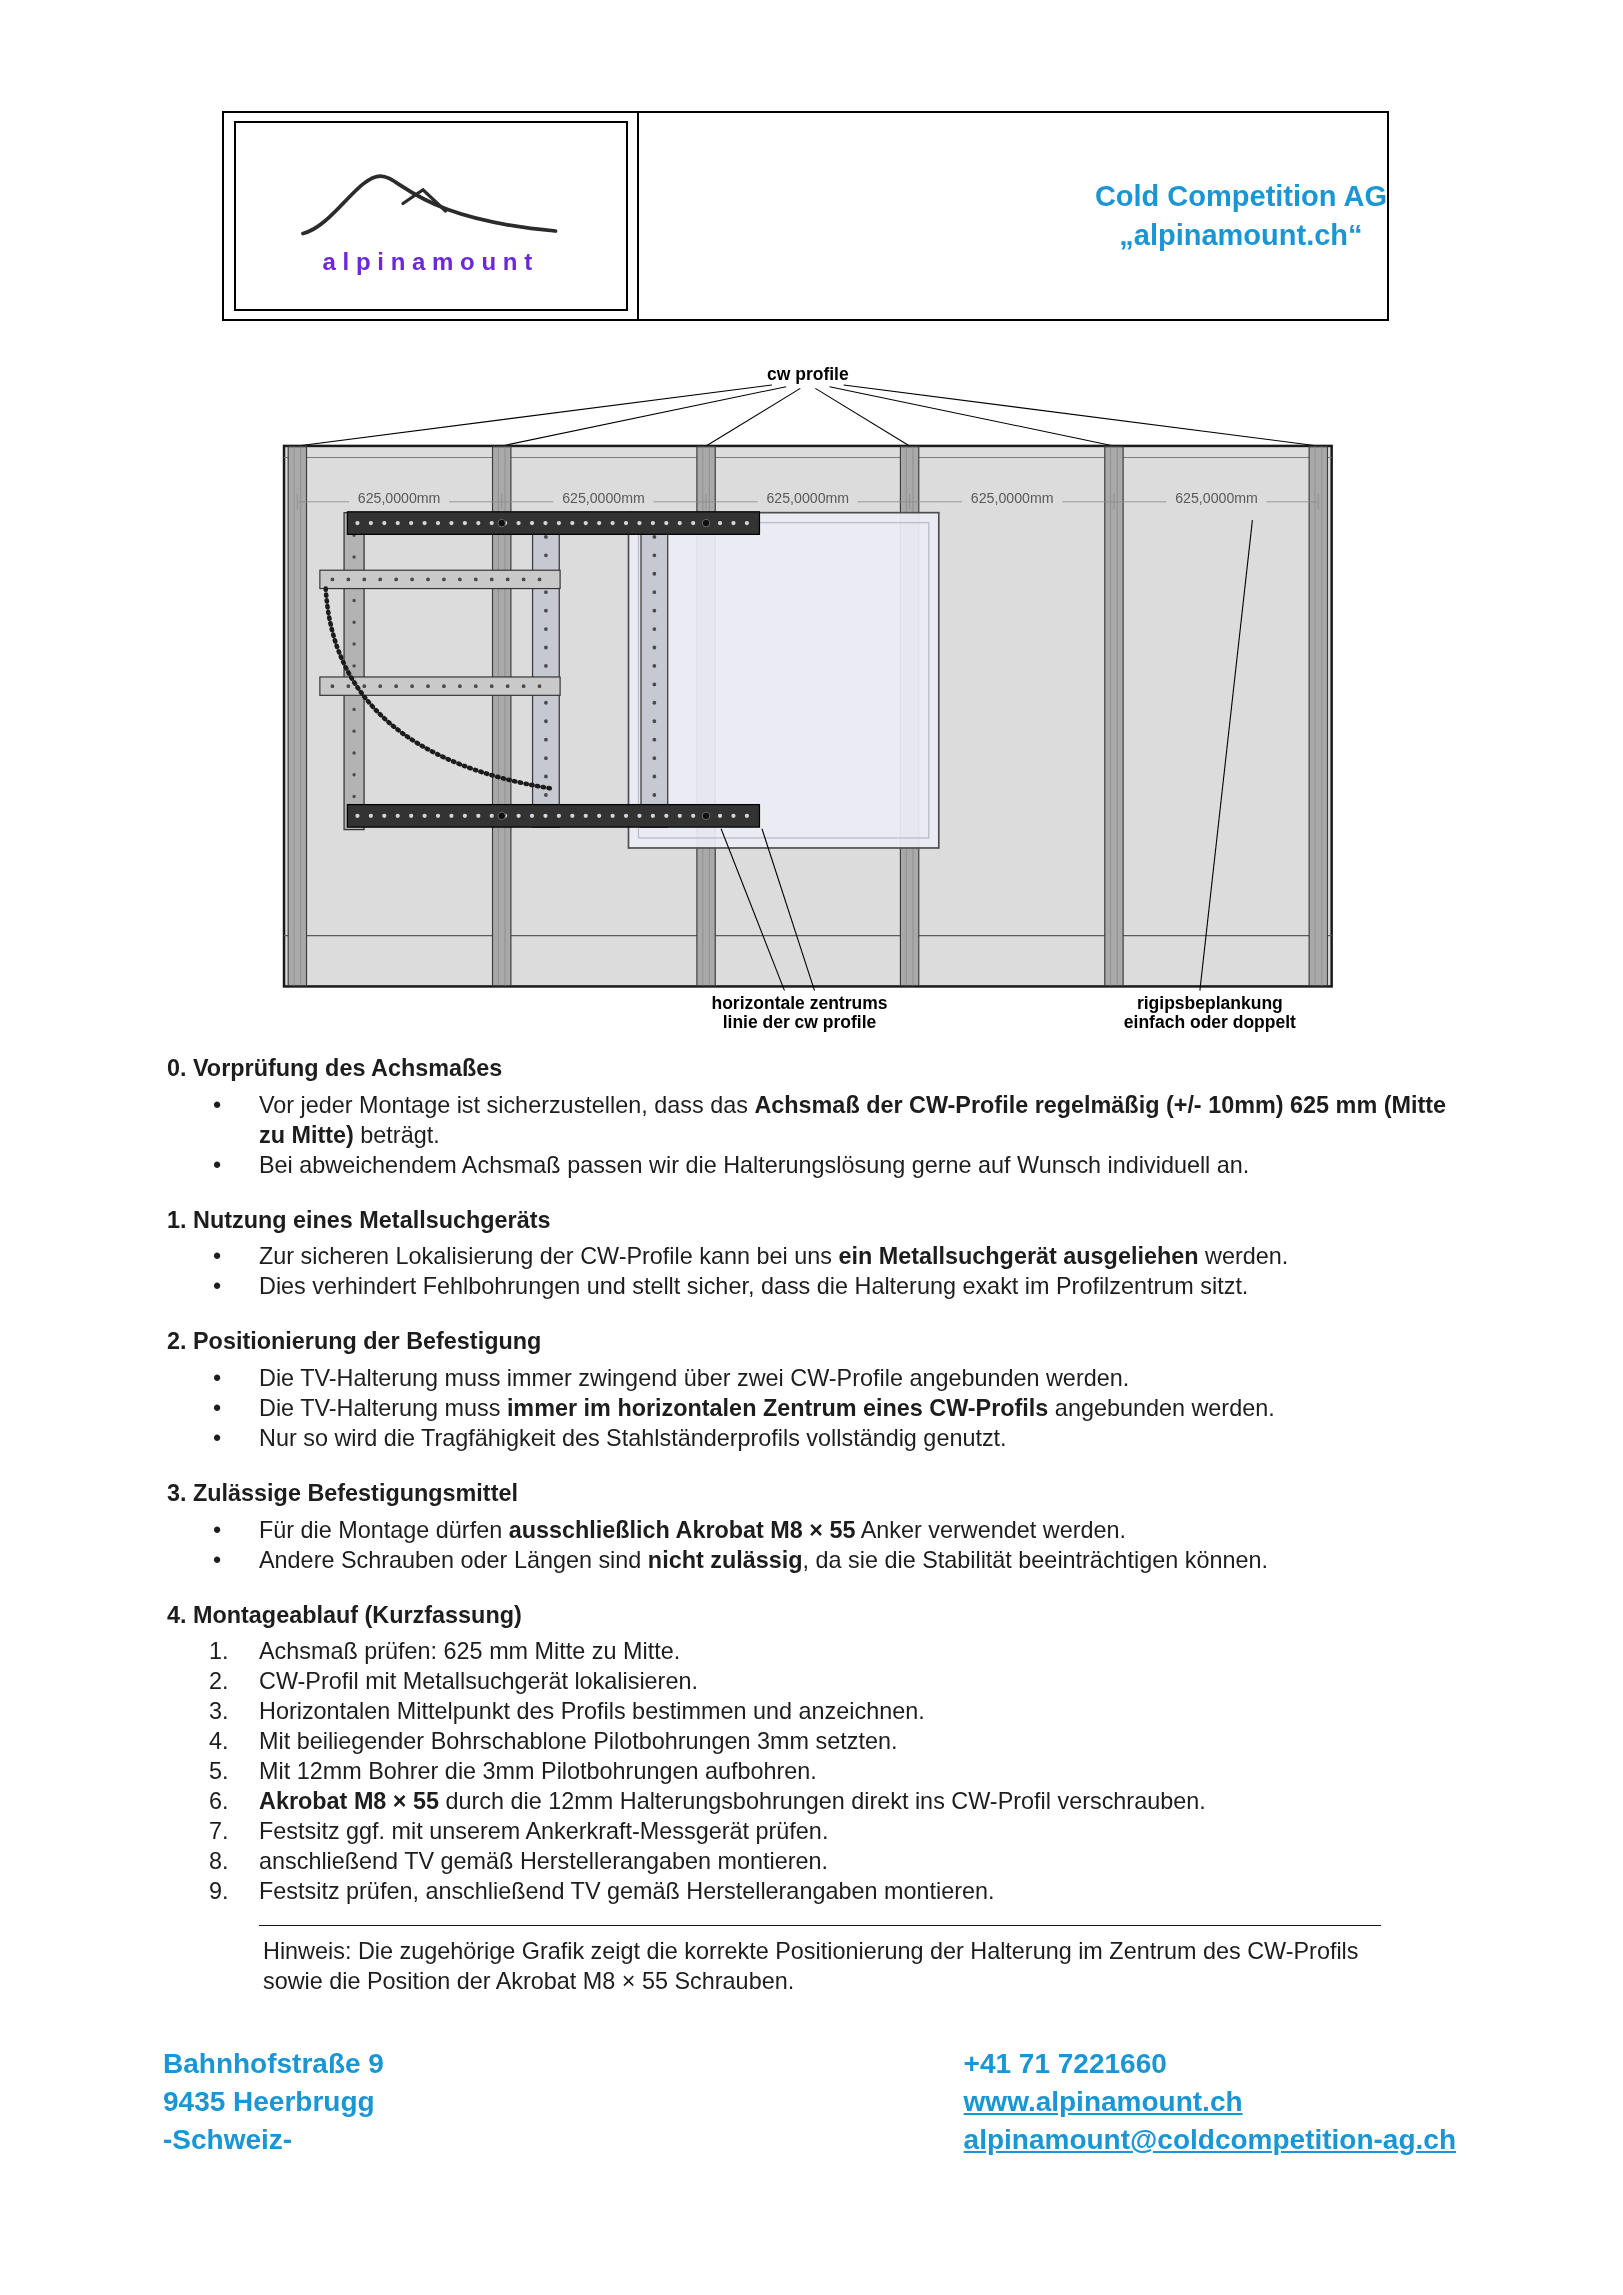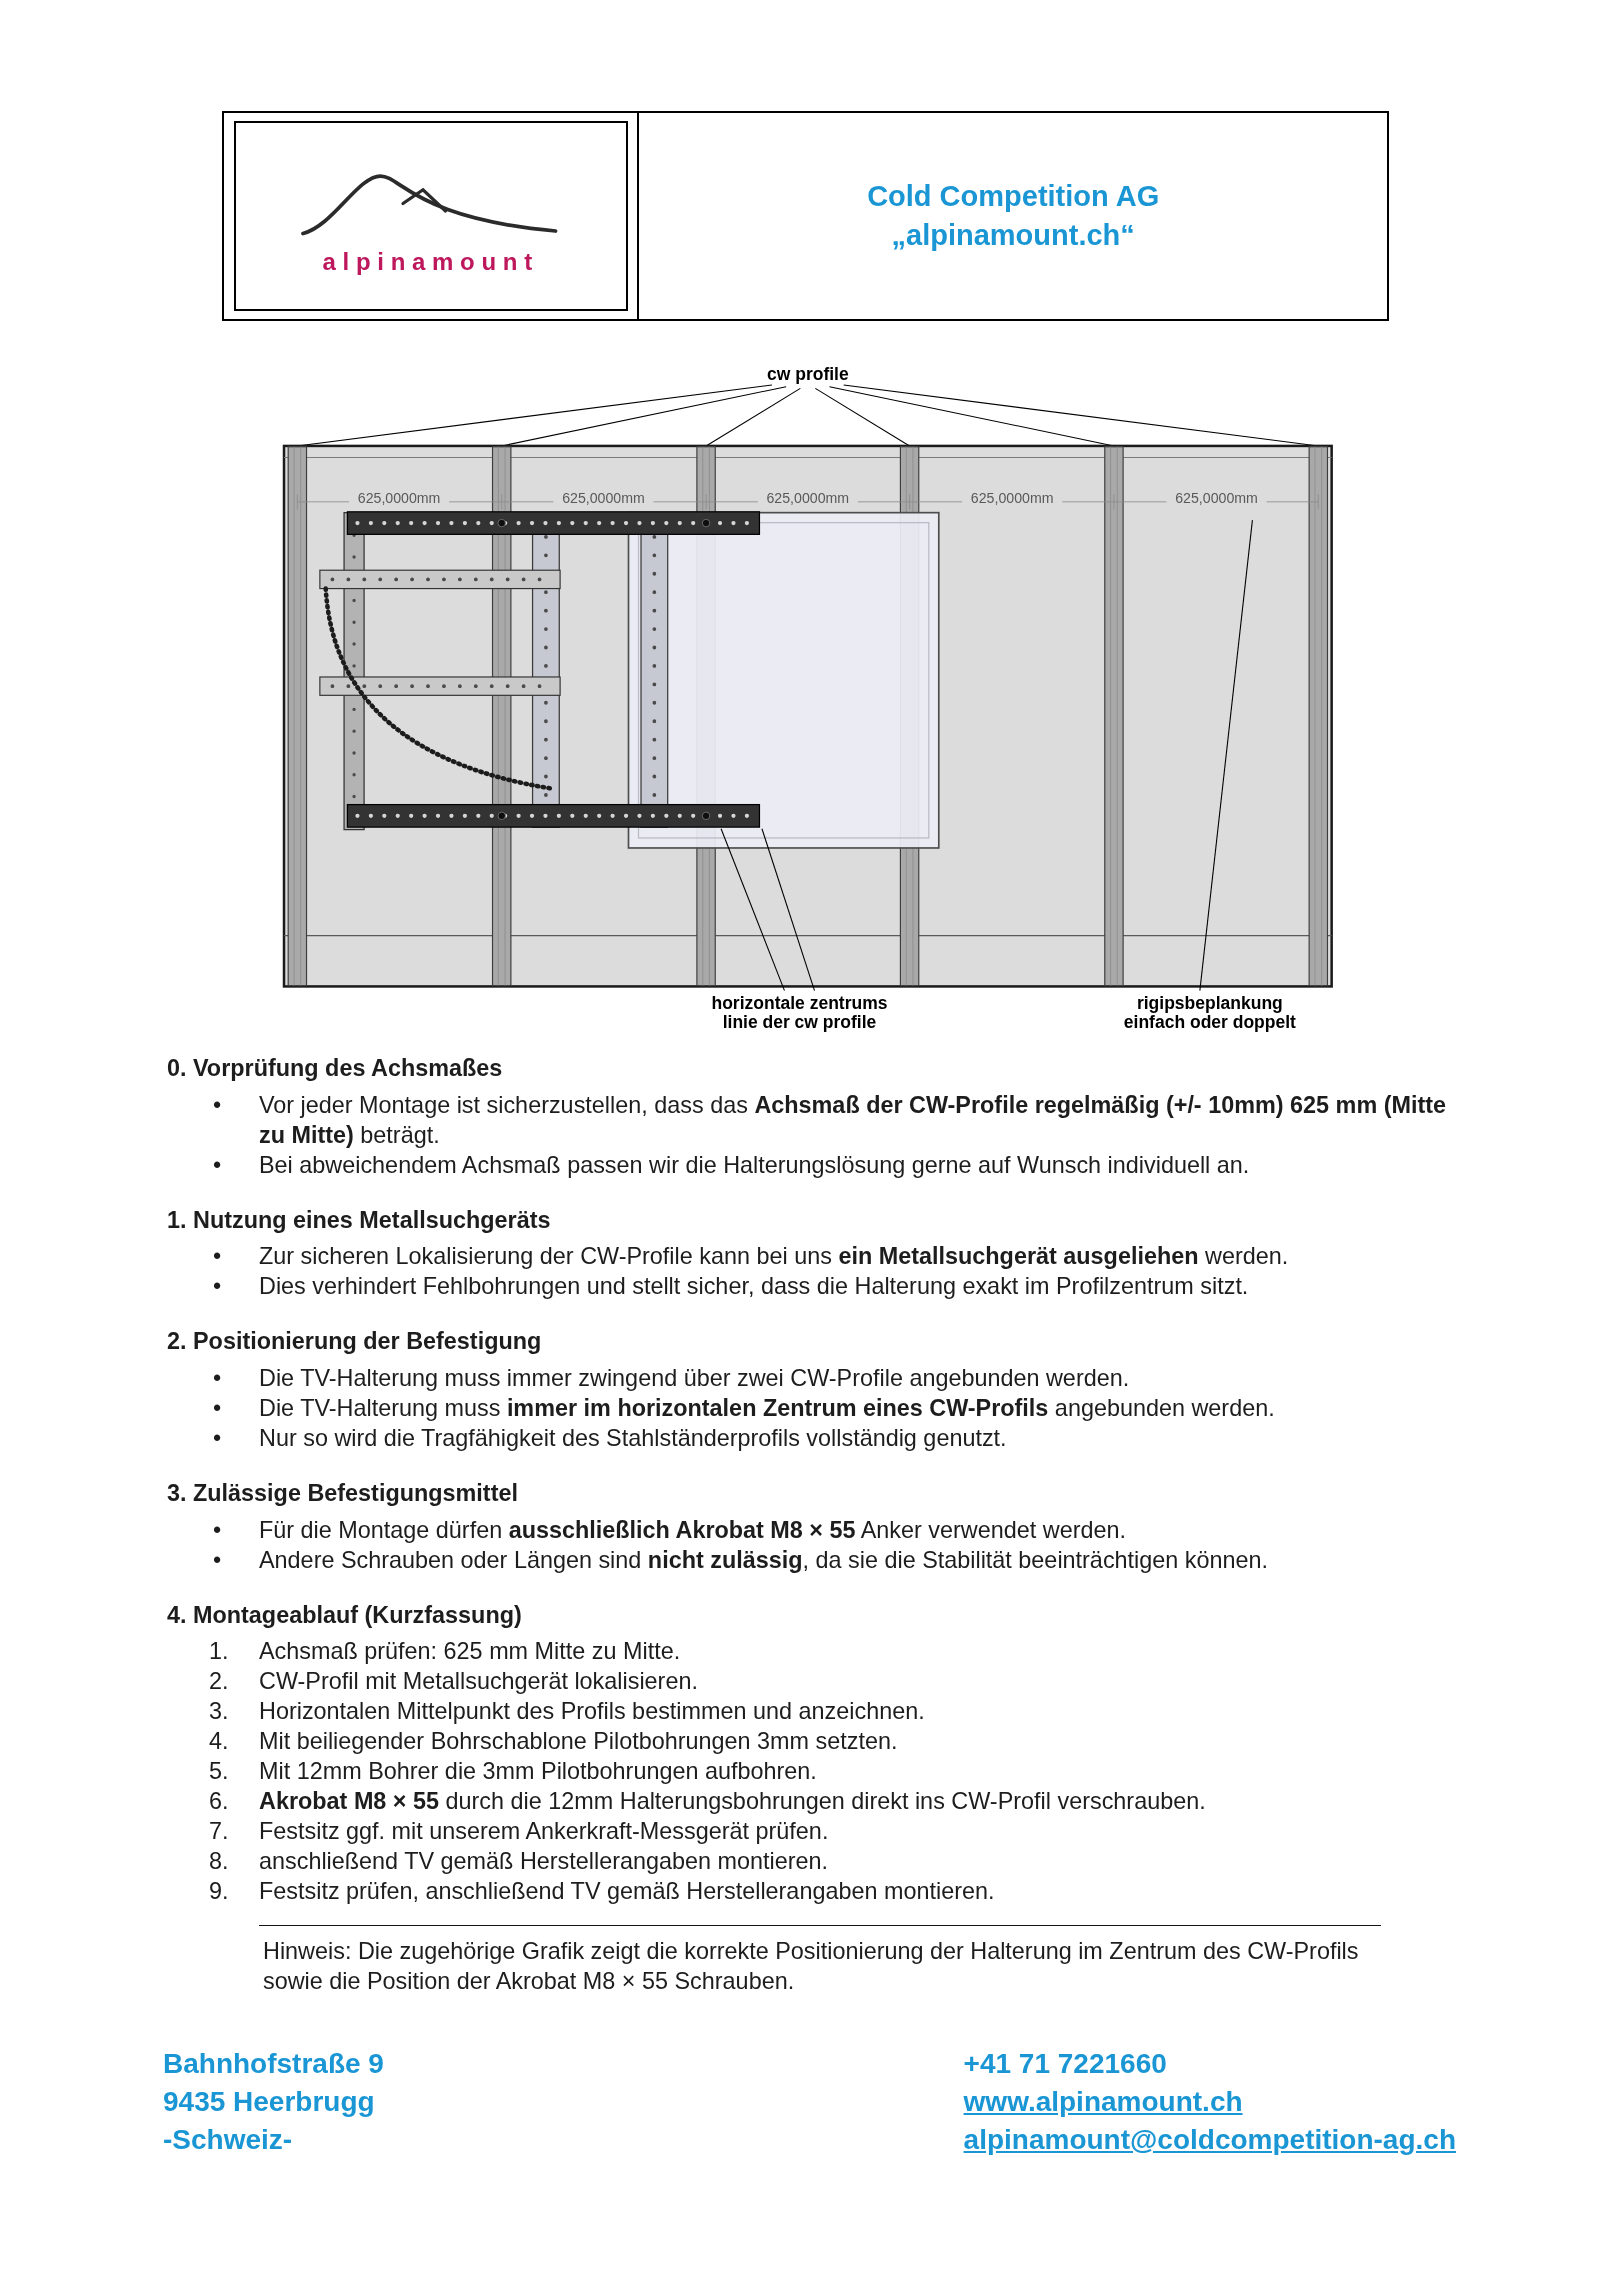--- a/index.html
+++ b/index.html
@@ -11,28 +11,28 @@
   }
 
   
   .header-table {
     position:absolute; left:222px; top:111px; width:1163px; height:206px;
     border:2.5px solid #000; display:flex;
   }
   .hcell { display:flex; flex-direction:column; justify-content:center; align-items:center; }
   .hcell-left  { width:367px; border-right:2.5px solid #000; }
   .hcell-mid   { width:390px; border-right:2.5px solid #000; padding:8.3px 11.7px; }
-  .hcell-right { flex:1; }
+  .hcell-right { flex:1;align-items:flex-end; }
   .blue-title { color:var(--accent); font-weight:bold; font-size:29px; line-height:1.35; text-align:center; }
   .logo-box {
     border:2.5px solid #000; width:100%; height:100%;
     display:flex; flex-direction:column; align-items:center; justify-content:center;
   }
   .mountain { width:275px; height:90px; display:block; }
-  .logo-text { font-size:24px; font-weight:600; letter-spacing:6.7px; color:#be185d; margin-top:1.7px; }
+  .logo-text { font-size:24px; font-weight:600; letter-spacing:6.7px; color:#6d28d9; margin-top:1.7px; }
 
   
   .diagram { position:absolute; left:274px; top:360px; width:1076px; height:684px; }
   .dtext-bold { font:bold 21px "Liberation Sans", sans-serif; fill:#000; }
   .dim-text   { font:17px "Liberation Sans", sans-serif; fill:#595959; }
 
   
   .content { position:absolute; left:167px; top:1053px; width:1290px; font-size:23.4px; }
   .sec-h { font-size:23.4px; font-weight:bold; margin:25px 0 6.7px 0; line-height:30px; }
   .sec:first-child .sec-h { margin-top:0; }

